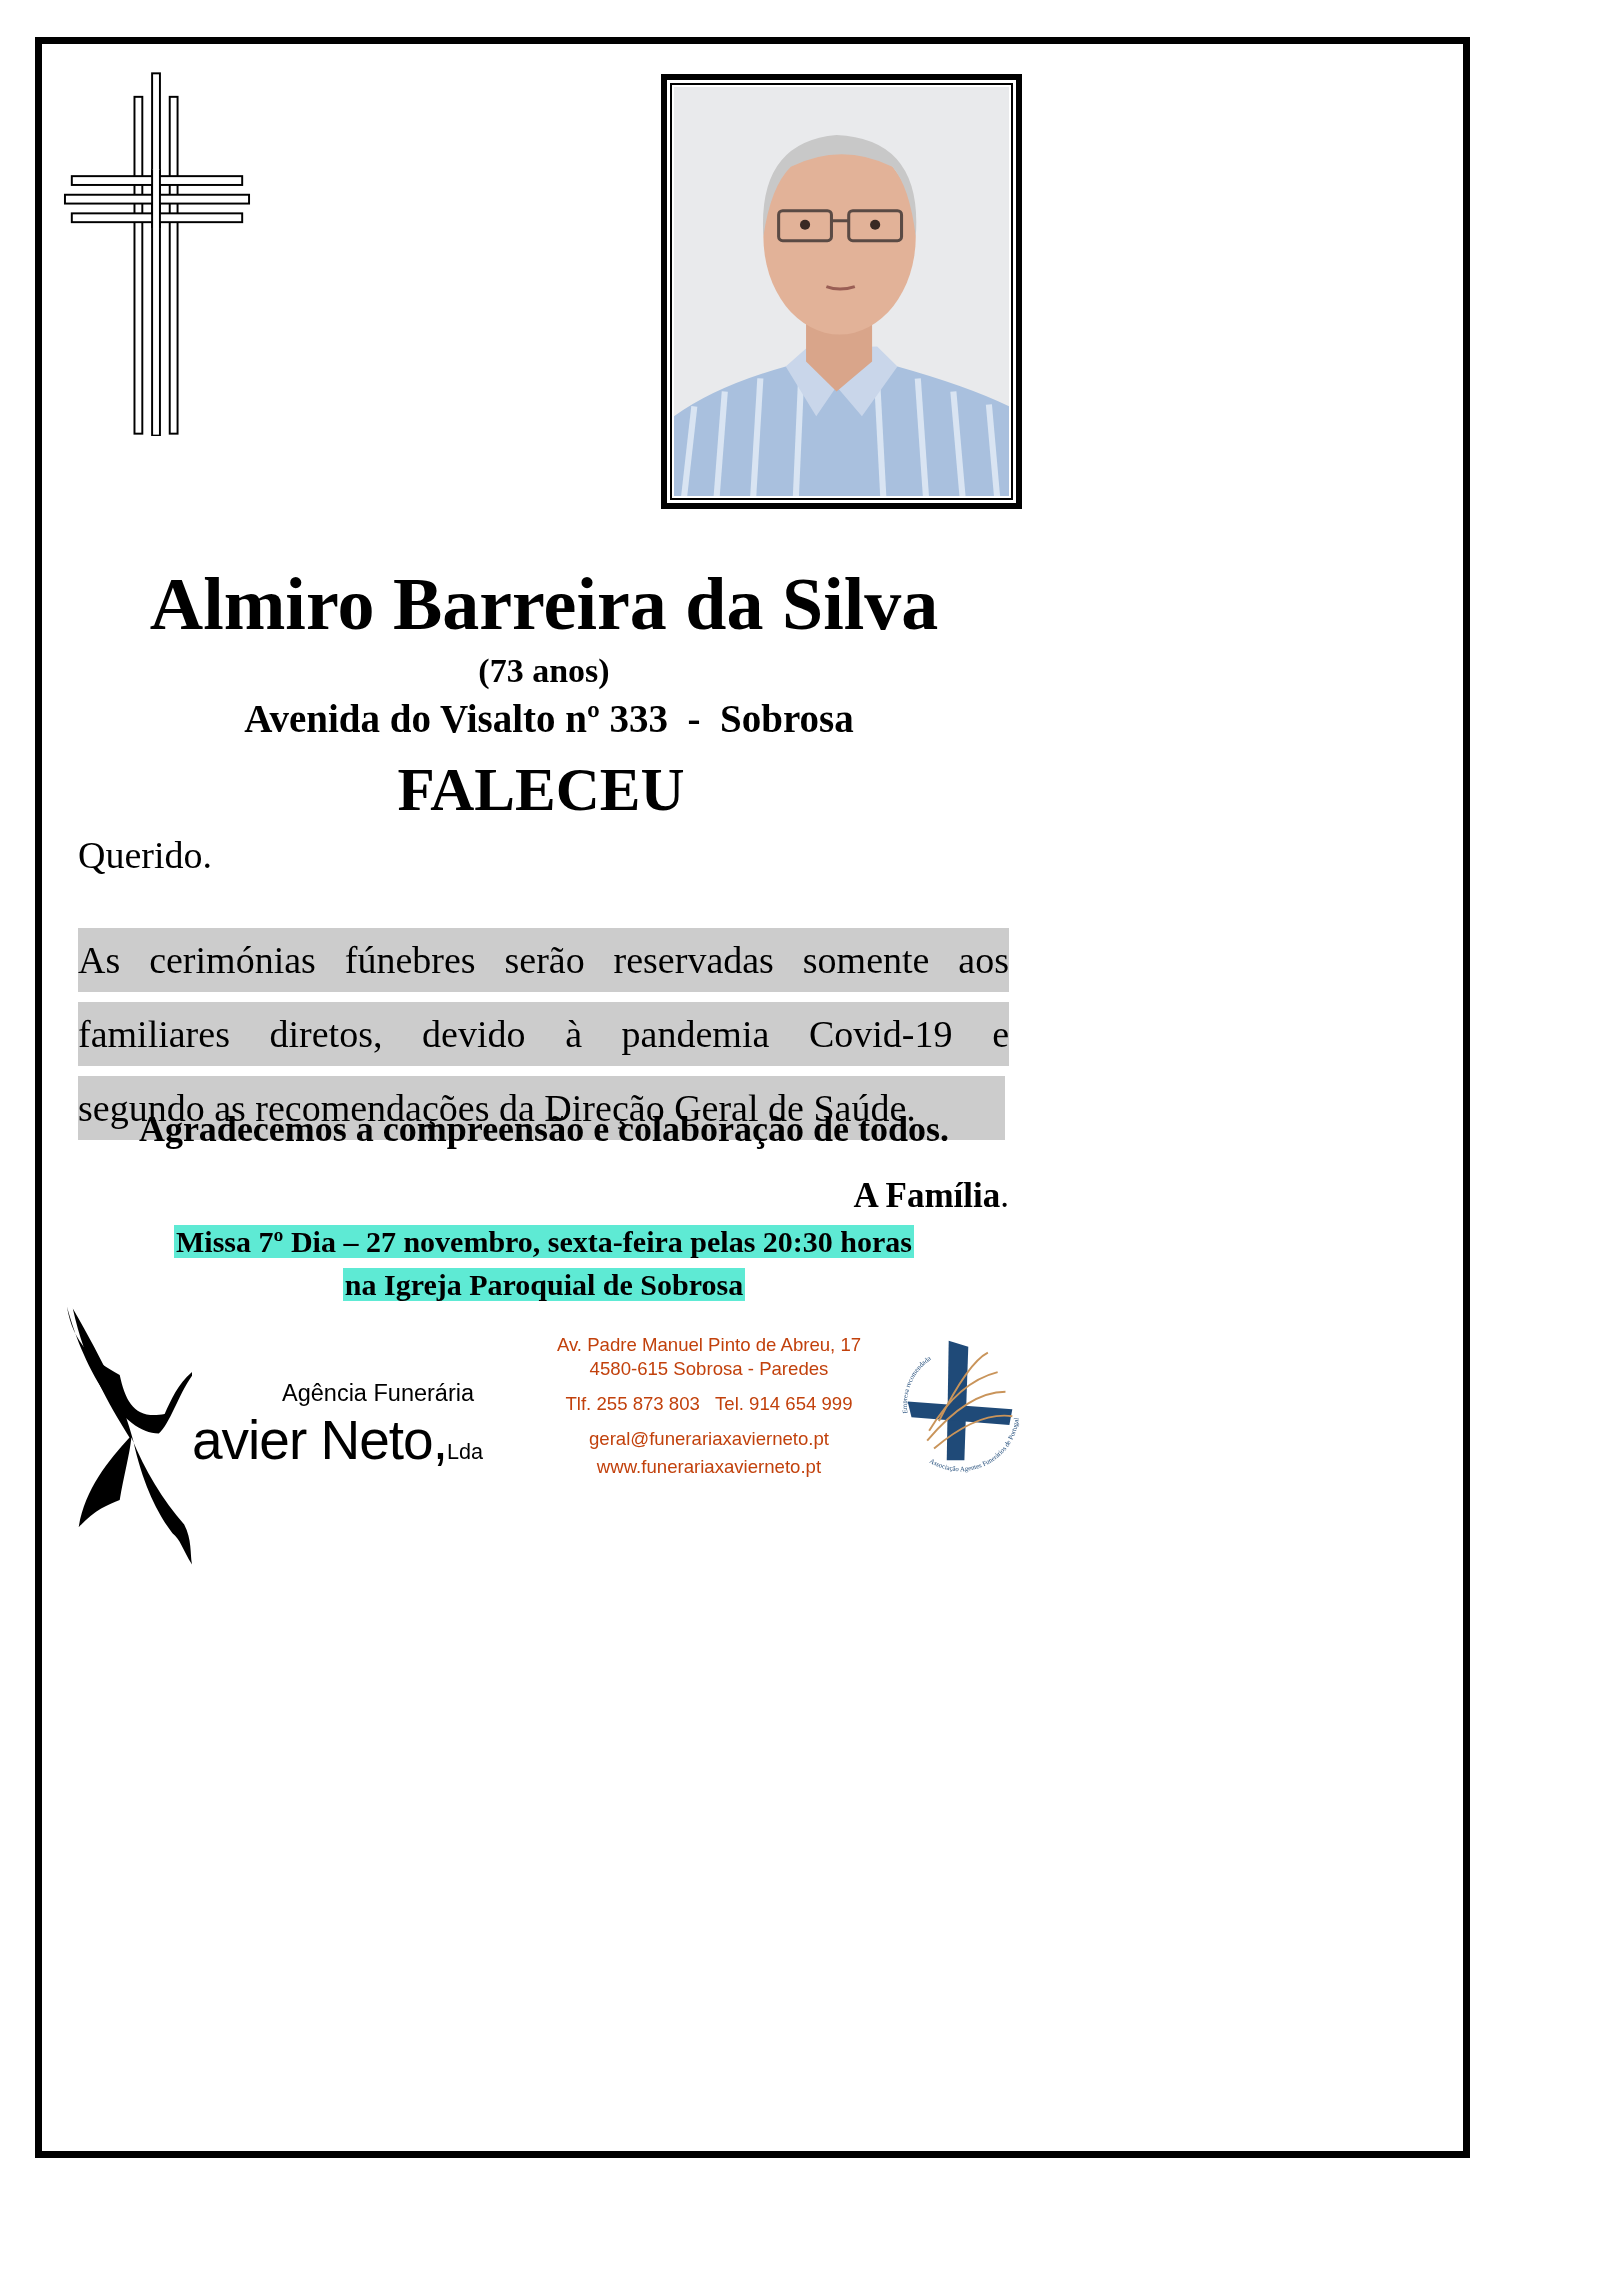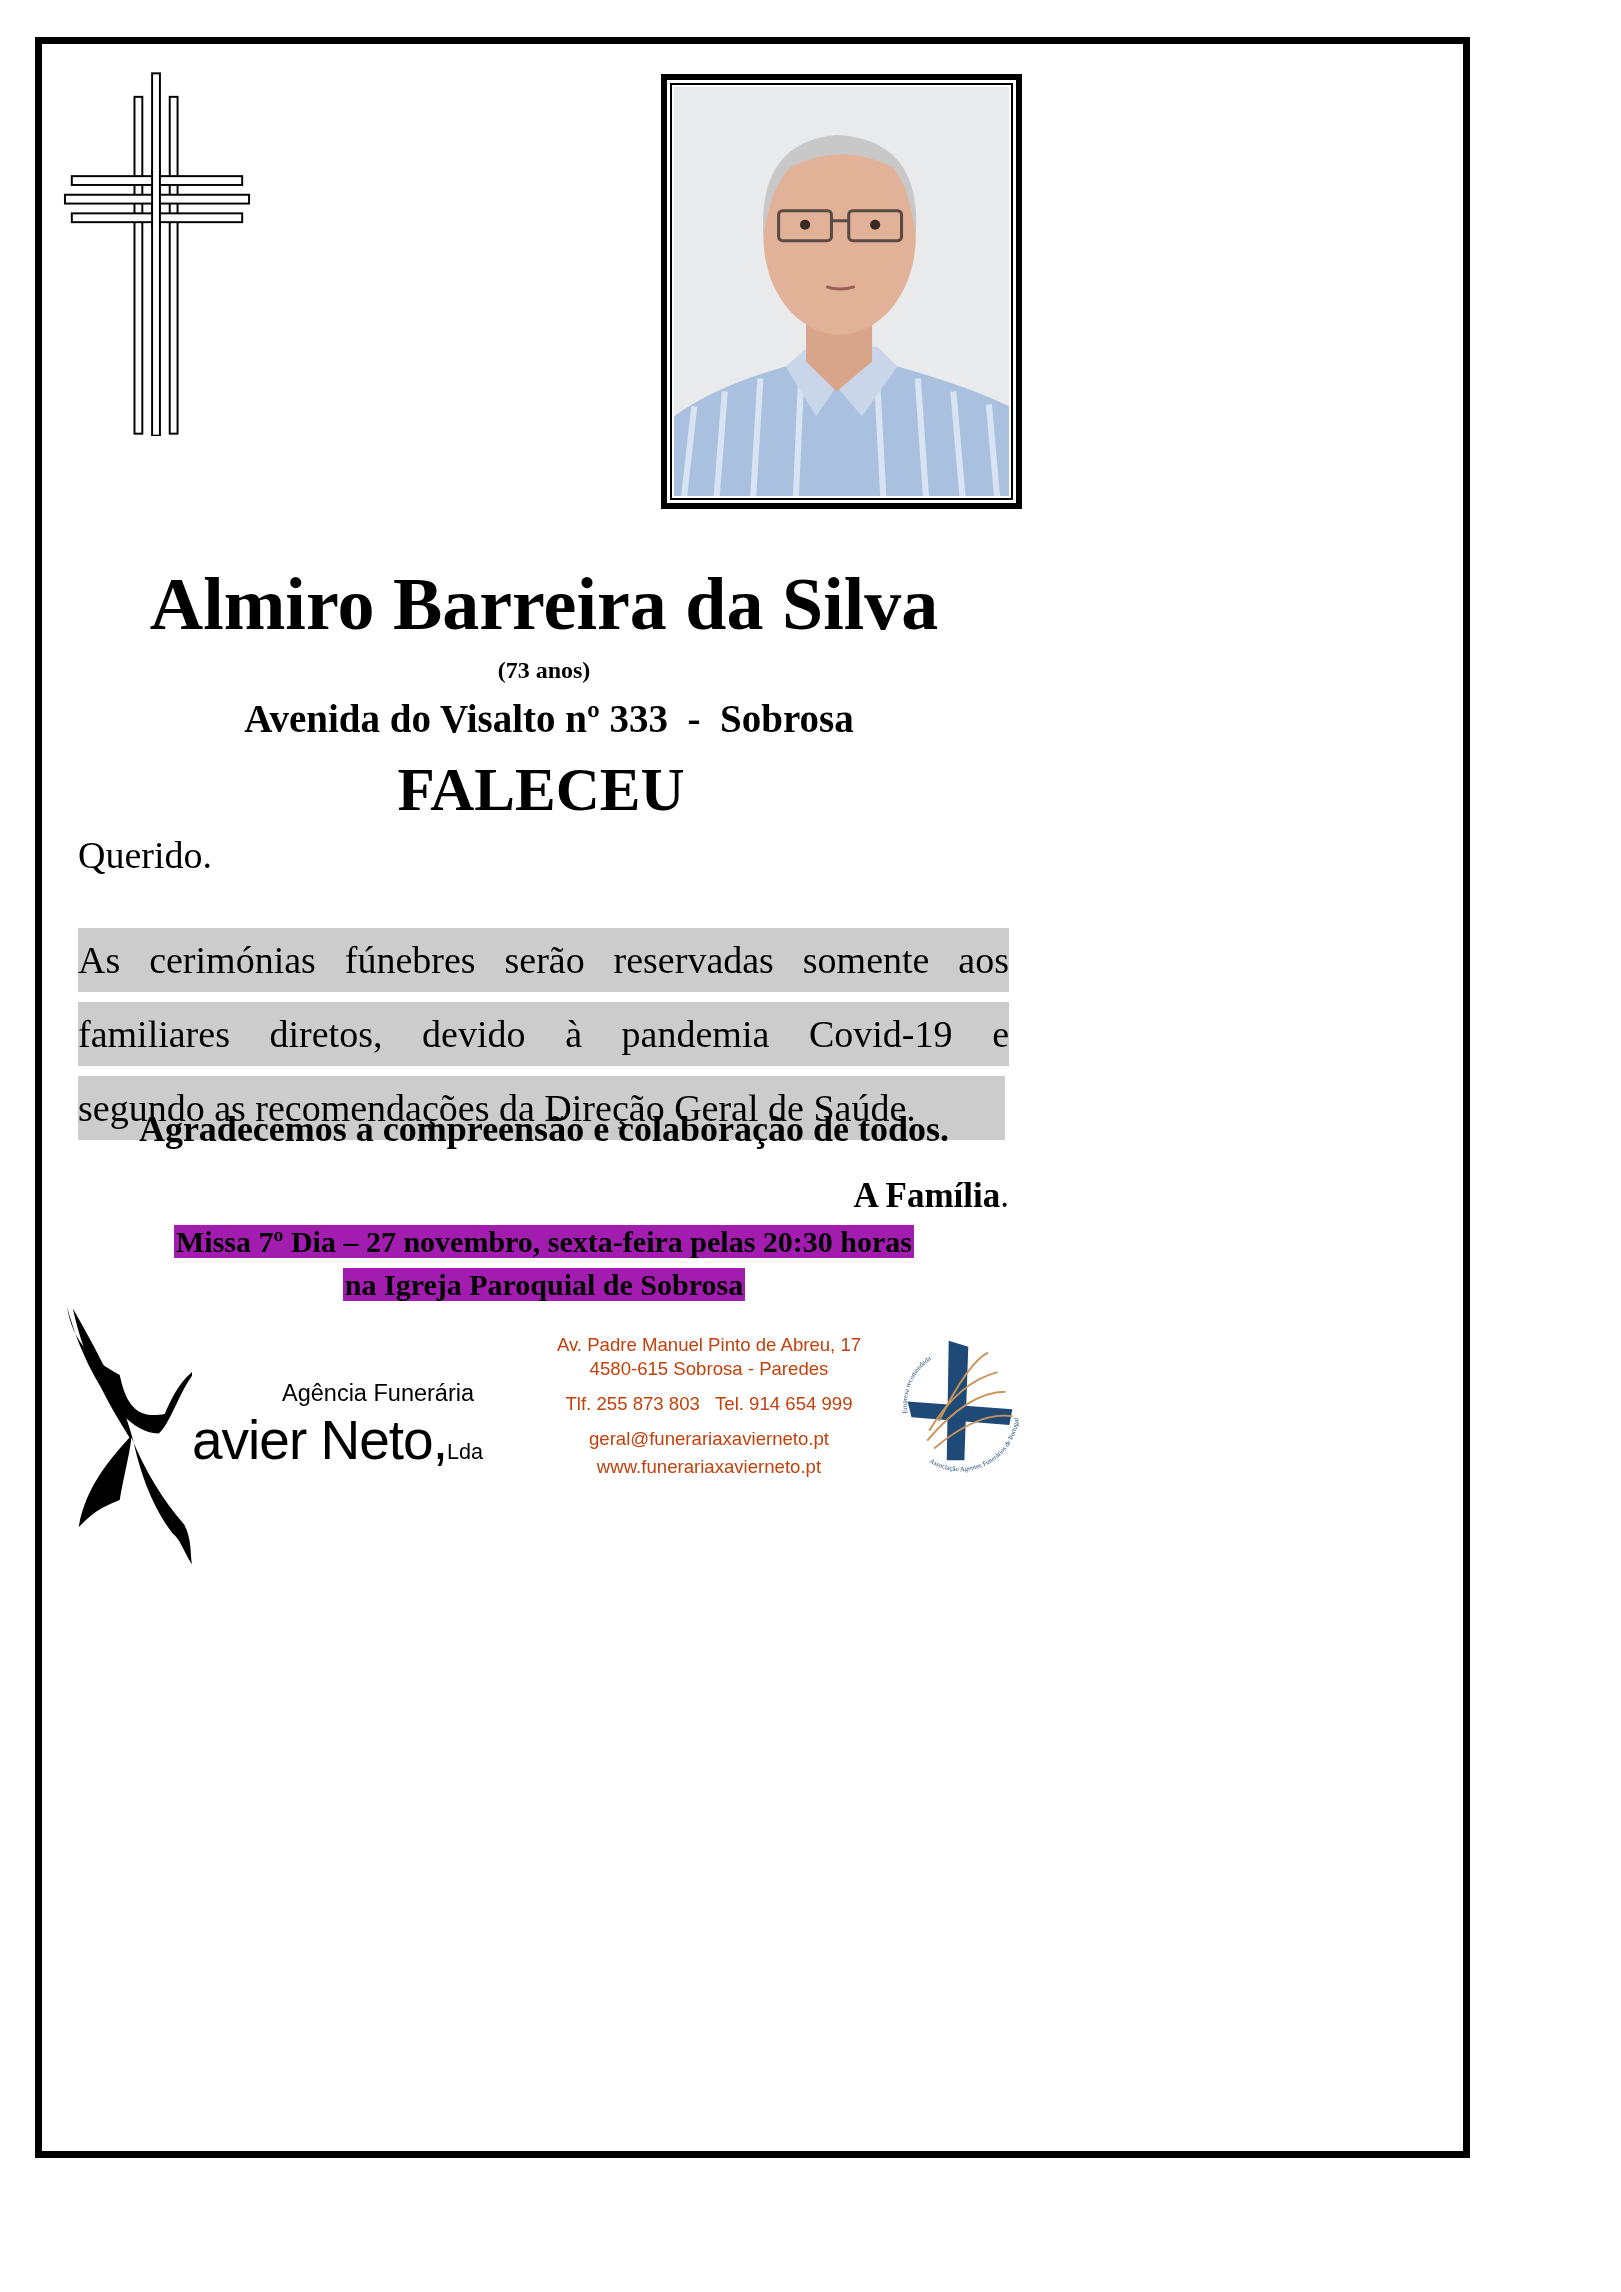--- a/index.html
+++ b/index.html
@@ -5,38 +5,38 @@
   html, body { margin: 0; padding: 0; background: #ffffff; }
   body { width: 1621px; height: 2293px; position: relative; overflow: hidden; font-family: "Liberation Serif", serif; color: #000; }
   .page-border { position: absolute; left: 35px; top: 37px; width: 1421px; height: 2107px; border: 7.8px solid #000; box-sizing: content-box; }
   .cross { position: absolute; left: 63px; top: 71px; width: 188px; height: 365px; }
   .photo-frame { position: absolute; left: 661px; top: 74px; width: 361px; height: 435px; border: 6.9px solid #000; box-sizing: border-box; padding: 2.9px; background: #fff; }
   .photo-inner { width: 100%; height: 100%; border: 2px solid #000; box-sizing: border-box; padding: 2px; background: #fff; }
   .photo { width: 100%; height: 100%; position: relative; overflow: hidden; background: linear-gradient(#ecedef, #e4e6ea); }
   .photo svg { width: 100%; height: 100%; display: block; }
 
   .name { position: absolute; left: 0; width: 1088px; top: 563px; text-align: center; font-weight: bold; font-size: 74px; line-height: 82px; }
-  .age { position: absolute; left: 0; width: 1088px; top: 651px; text-align: center; font-weight: bold; font-size: 24px; line-height: 39px; }
+  .age { position: absolute; left: 0; width: 1088px; top: 651px; text-align: center; font-weight: bold; font-size: 34px; line-height: 39px; }
   .address { position: absolute; left: 0; width: 1098px; top: 696px; text-align: center; font-weight: bold; font-size: 39px; line-height: 45px; white-space: pre; }
   .faleceu { position: absolute; left: 0; width: 1082px; top: 755px; text-align: center; font-weight: bold; font-size: 61px; line-height: 69px; }
 
   .para { position: absolute; left: 78px; width: 931px; font-size: 38px; line-height: 73px; text-align: justify; }
   .para1 { top: 819px; }
   .para2 { top: 928px; }
   .hl-line { display: block; background: #cccccc; height: 64px; line-height: 65px; margin-bottom: 9.8px; text-align: justify; text-align-last: justify; white-space: nowrap; }
   .hl-line.last { text-align-last: left; width: 927px; }
   .para-line { display: block; height: 73px; text-align: justify; text-align-last: justify; white-space: nowrap; }
   .para-line.last { text-align-last: left; }
 
   .thanks { position: absolute; left: 0; width: 1088px; top: 1108px; text-align: center; font-weight: bold; font-size: 36px; line-height: 43px; }
   .family { position: absolute; right: 612px; top: 1176px; font-weight: bold; font-size: 35px; line-height: 39px; }
   .family .dot { font-weight: normal; }
 
   .mass { position: absolute; left: 0; width: 1088px; text-align: center; font-weight: bold; font-size: 30px; line-height: 41px; }
-  .mass span { background: #a21caf; padding: 0 2px; }
+  .mass span { background: #5eead4; padding: 0 2px; }
   .mass1 { top: 1221px; }
   .mass2 { top: 1264px; }
 
   .logo-x { position: absolute; left: 65px; top: 1304px; width: 127px; height: 261px; }
   .agency-small { position: absolute; left: 282px; top: 1380px; font-family: "Liberation Sans", sans-serif; font-size: 23.5px; line-height: 27.4px; }
   .agency-big { position: absolute; left: 192px; top: 1409px; font-family: "Liberation Sans", sans-serif; font-size: 55px; line-height: 63px; letter-spacing: -1px; }
   .agency-big .lda { font-size: 21.6px; letter-spacing: 0; }
 
   .contact { position: absolute; left: 518px; width: 382px; text-align: center; font-family: Liberation Sans, sans-serif; font-size: 18.6px; line-height: 23.5px; color: #c2410c; }
   .c1 { top: 1333px; }

